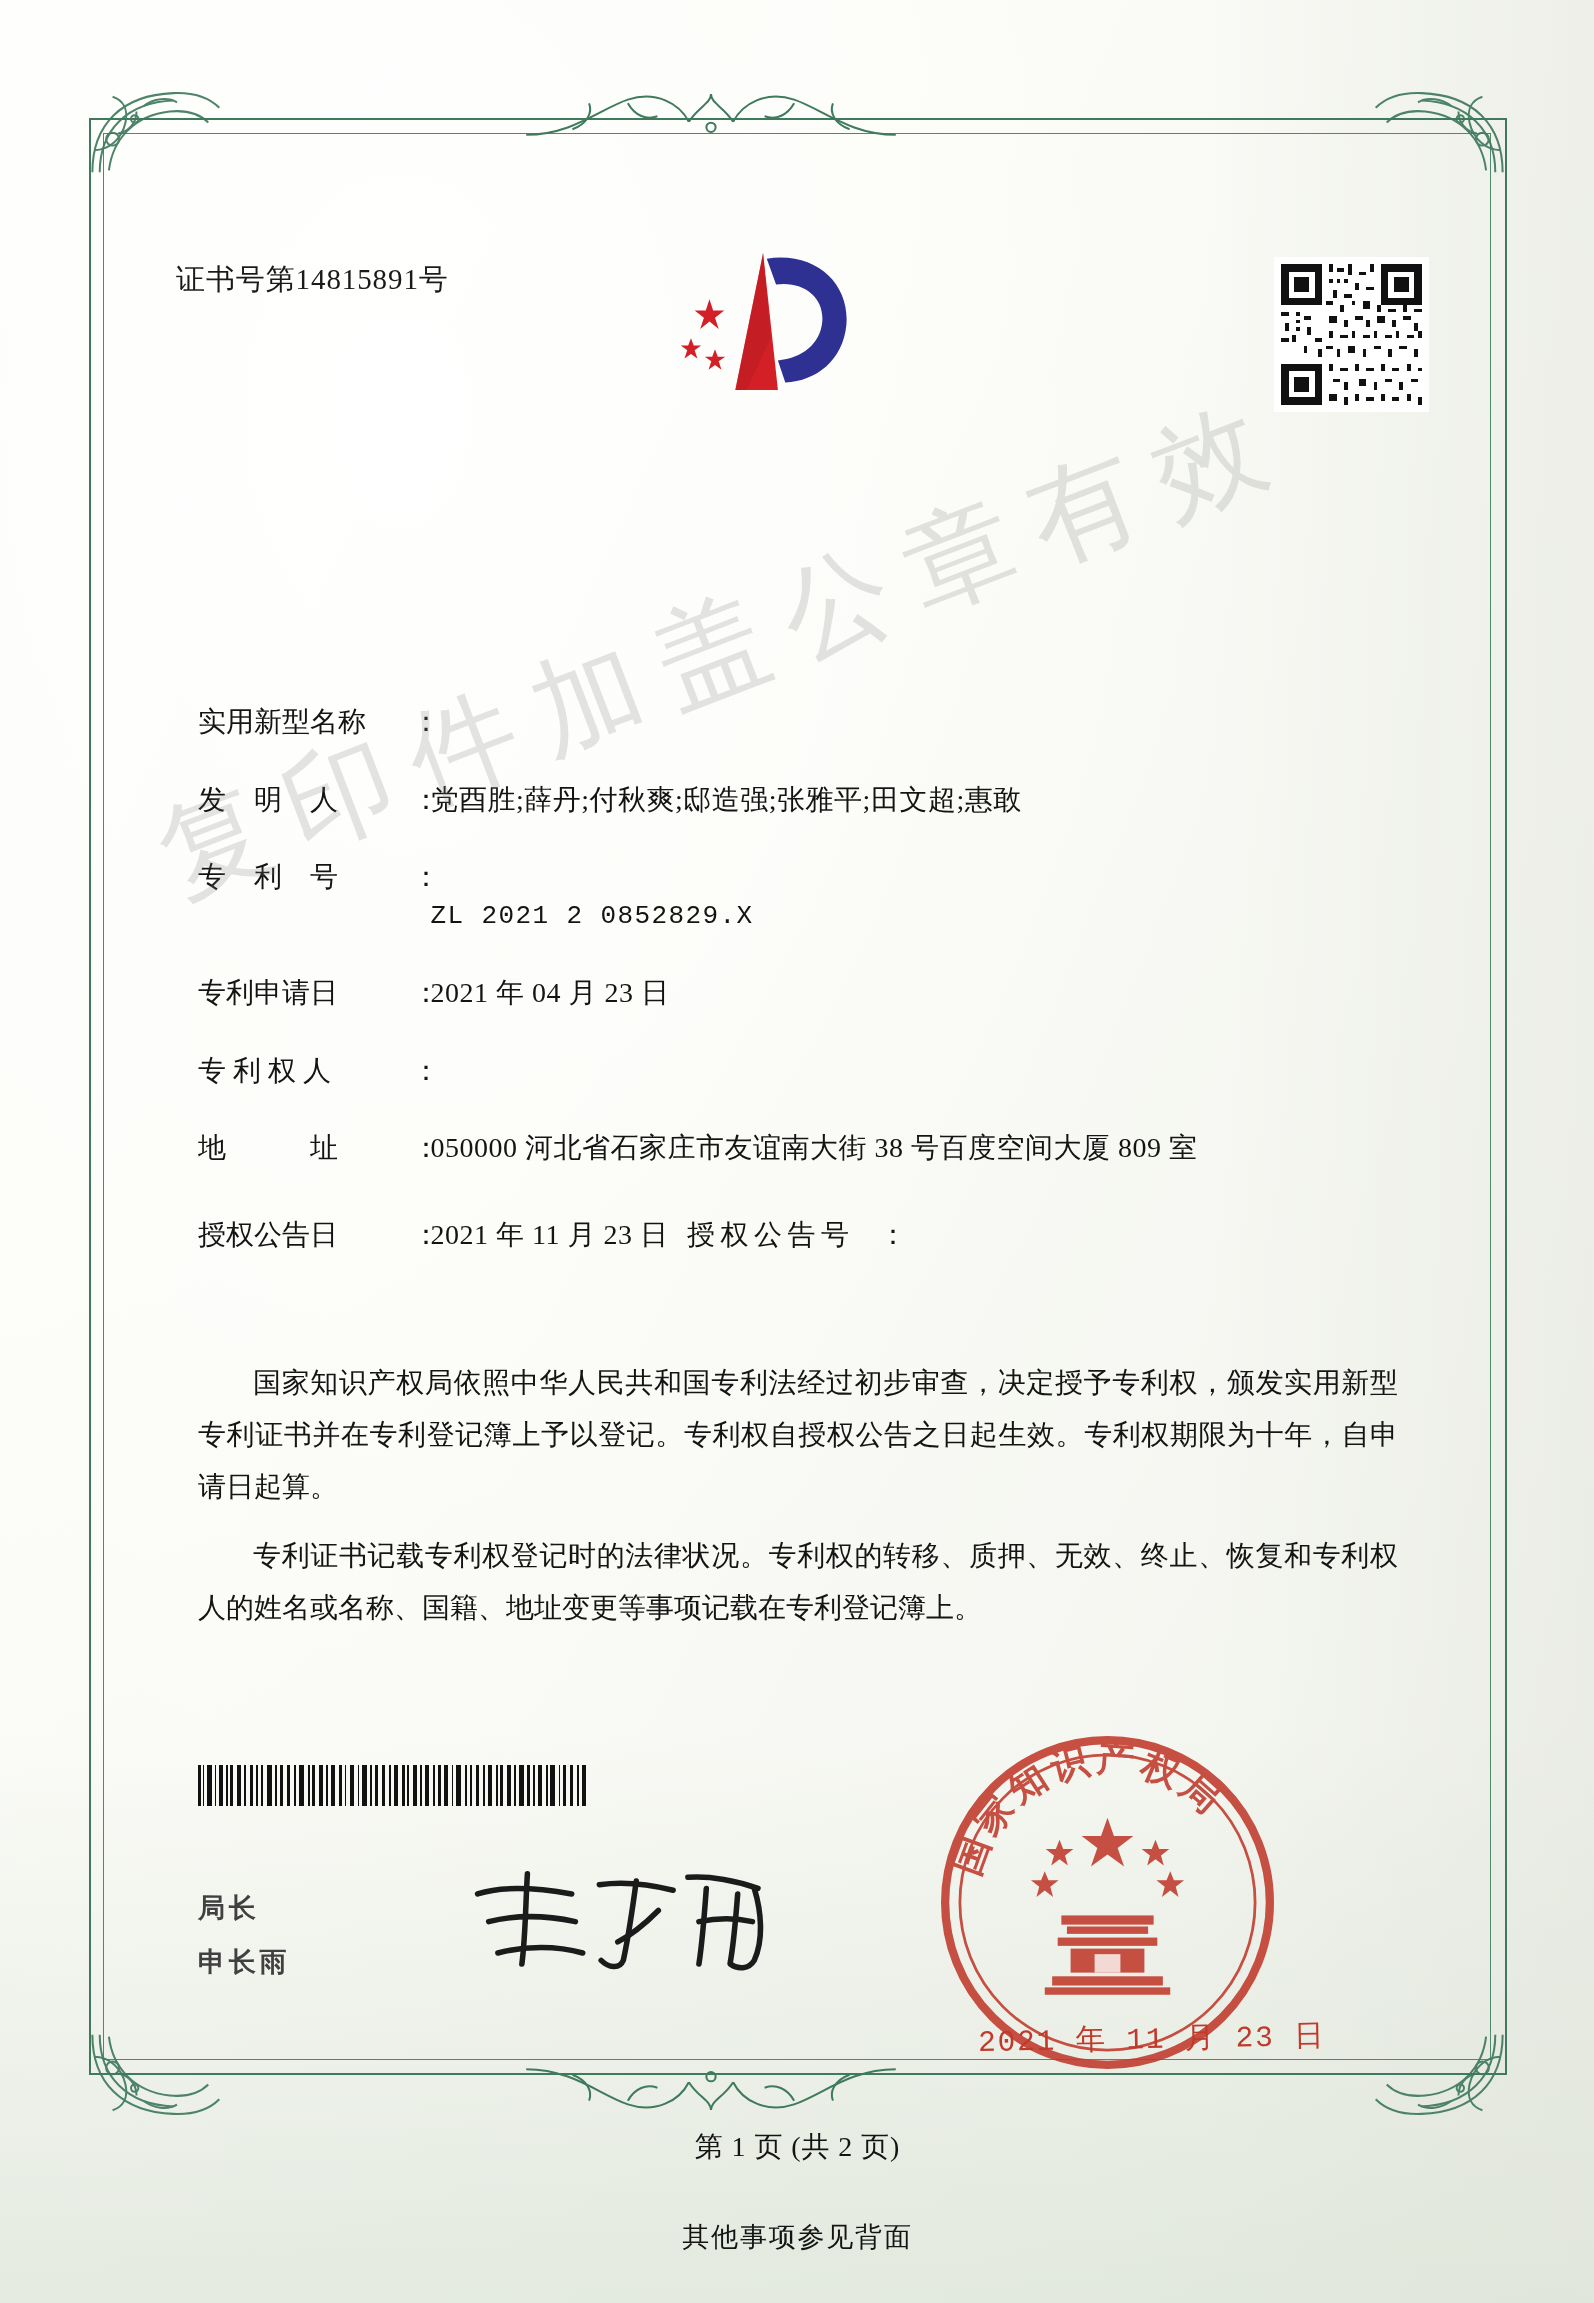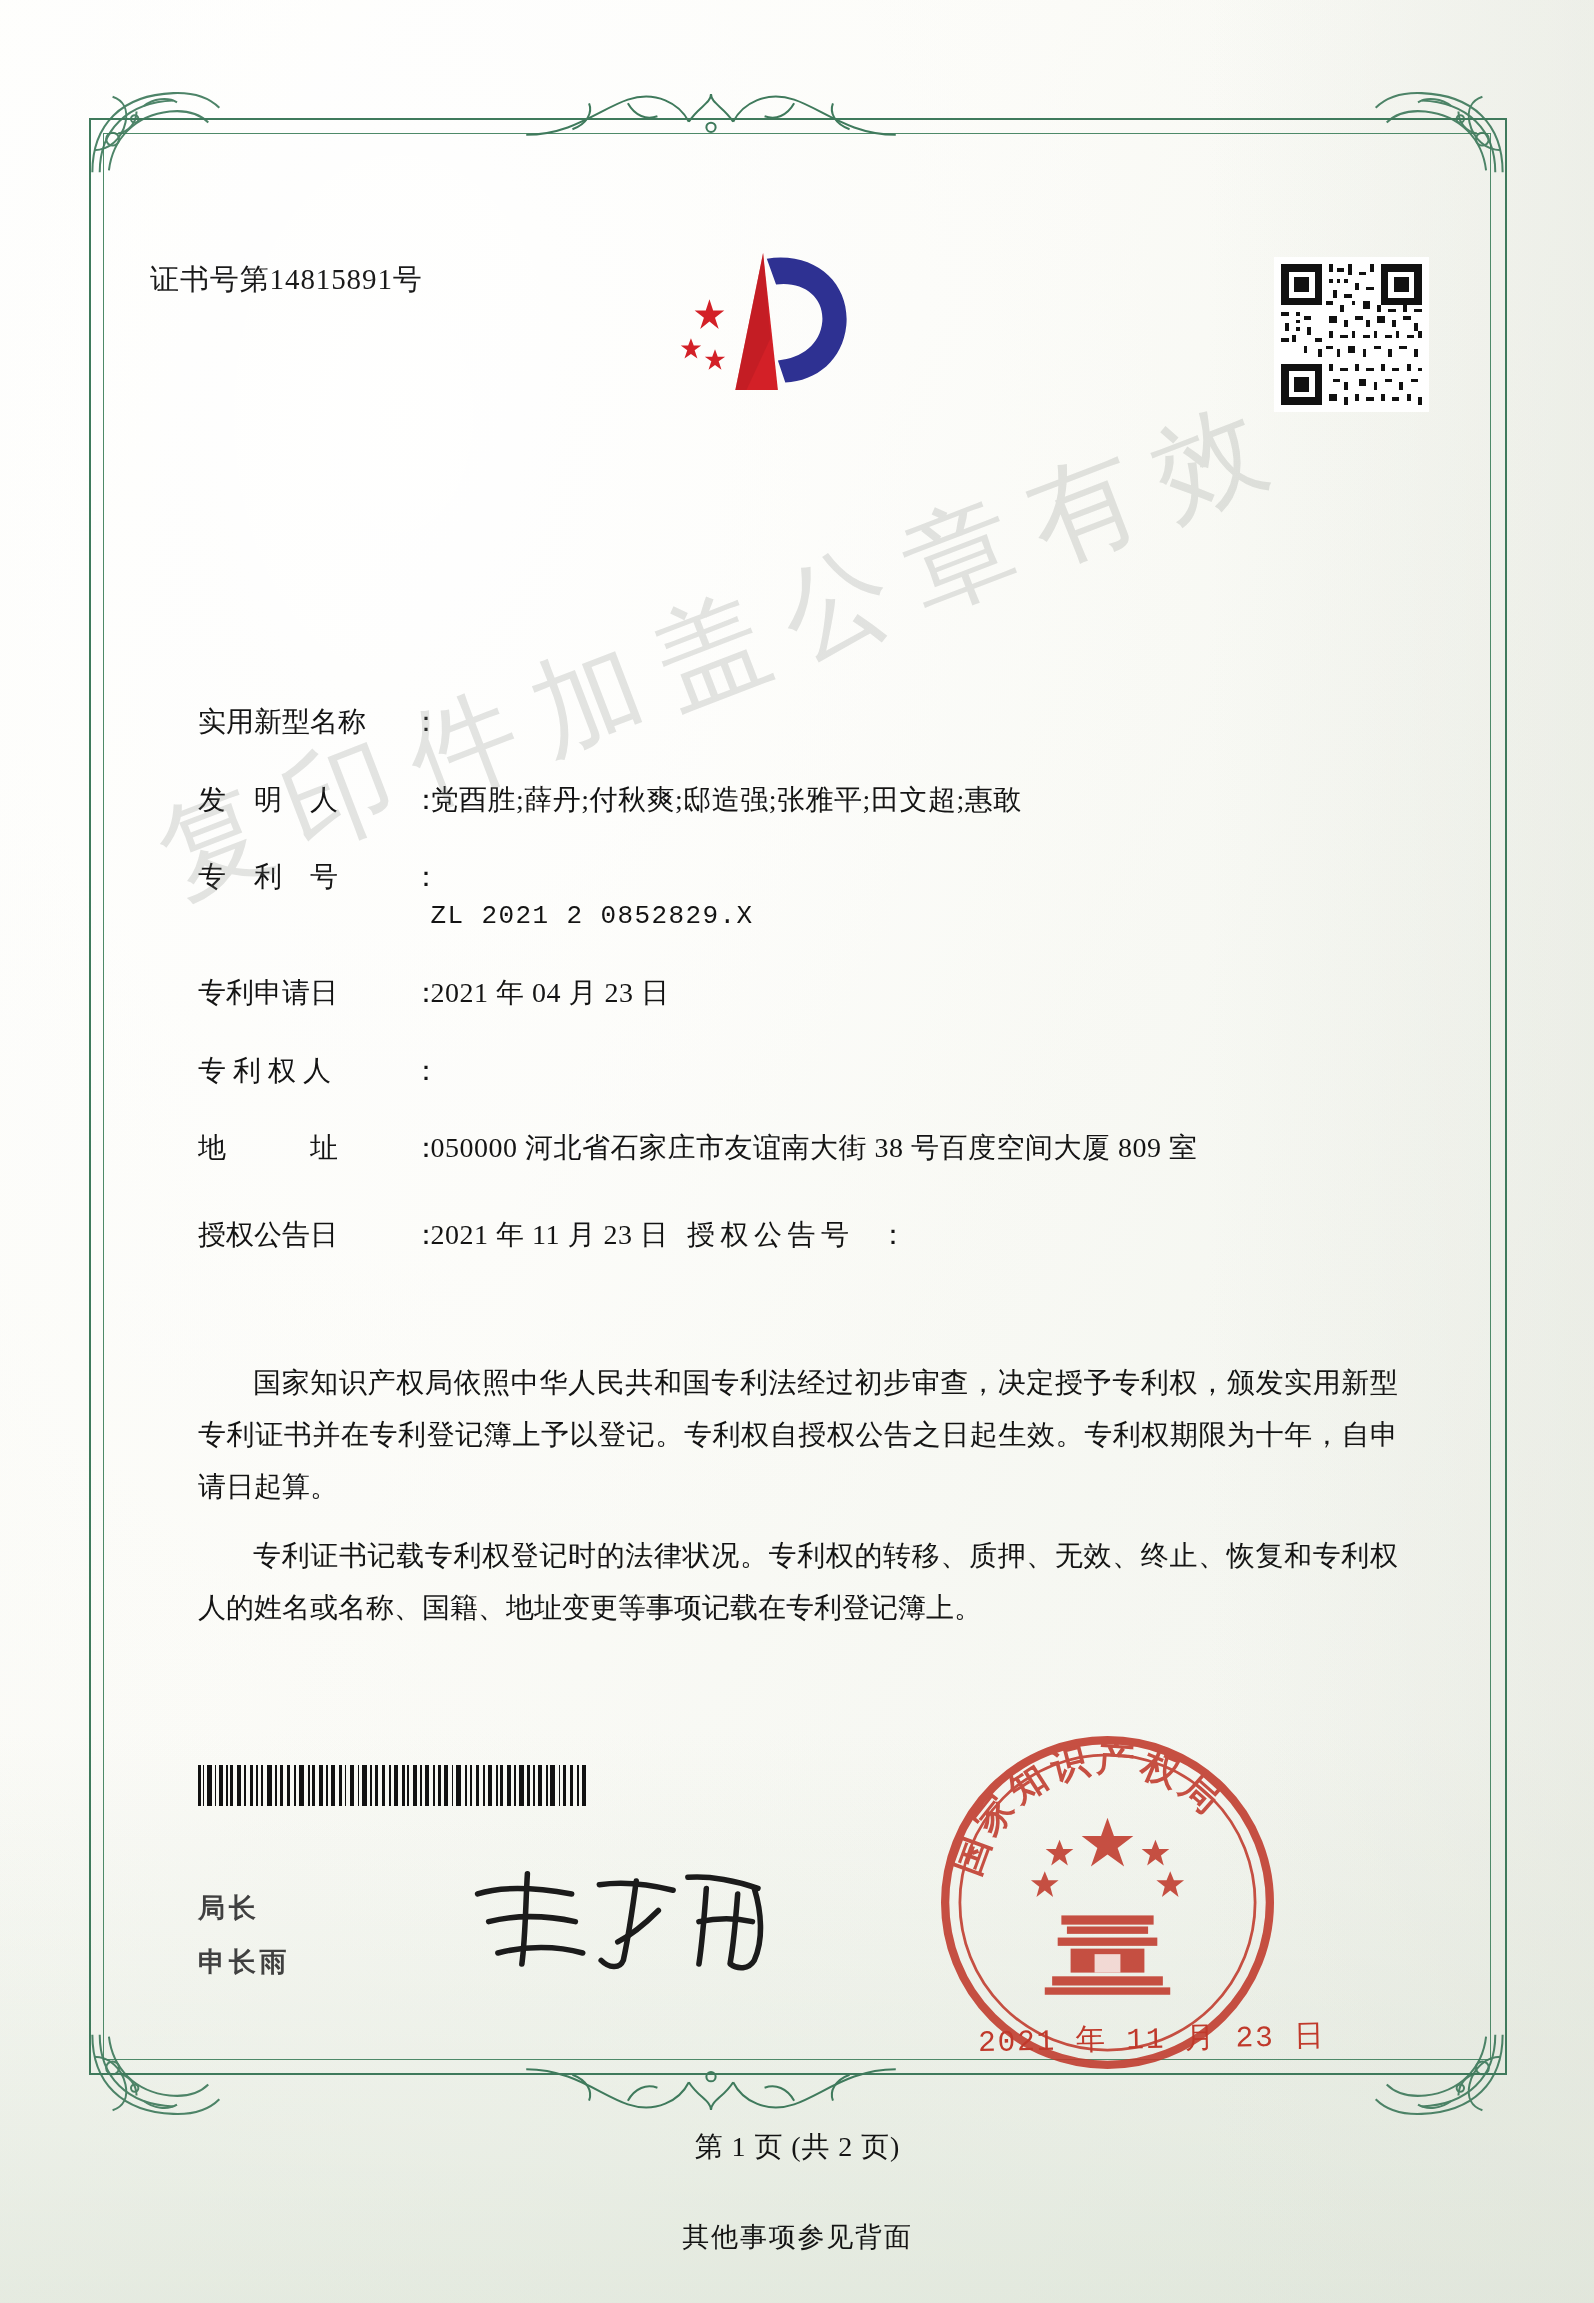--- a/index.html
+++ b/index.html
@@ -76,21 +76,21 @@
     bottom: 181px;
     width: 388px;
     height: 65px;
     pointer-events: none;
     transform: scaleY(-1);
   }
 
   
   .cert-no {
     position: absolute;
-    left: 150px;
+    left: 176px;
     top: 260px;
     font-size: 29px;
     letter-spacing: 0.9px;
     color: #1a1a1a;
     white-space: nowrap;
   }
 
   .logo {
     position: absolute;
     left: 678px;

